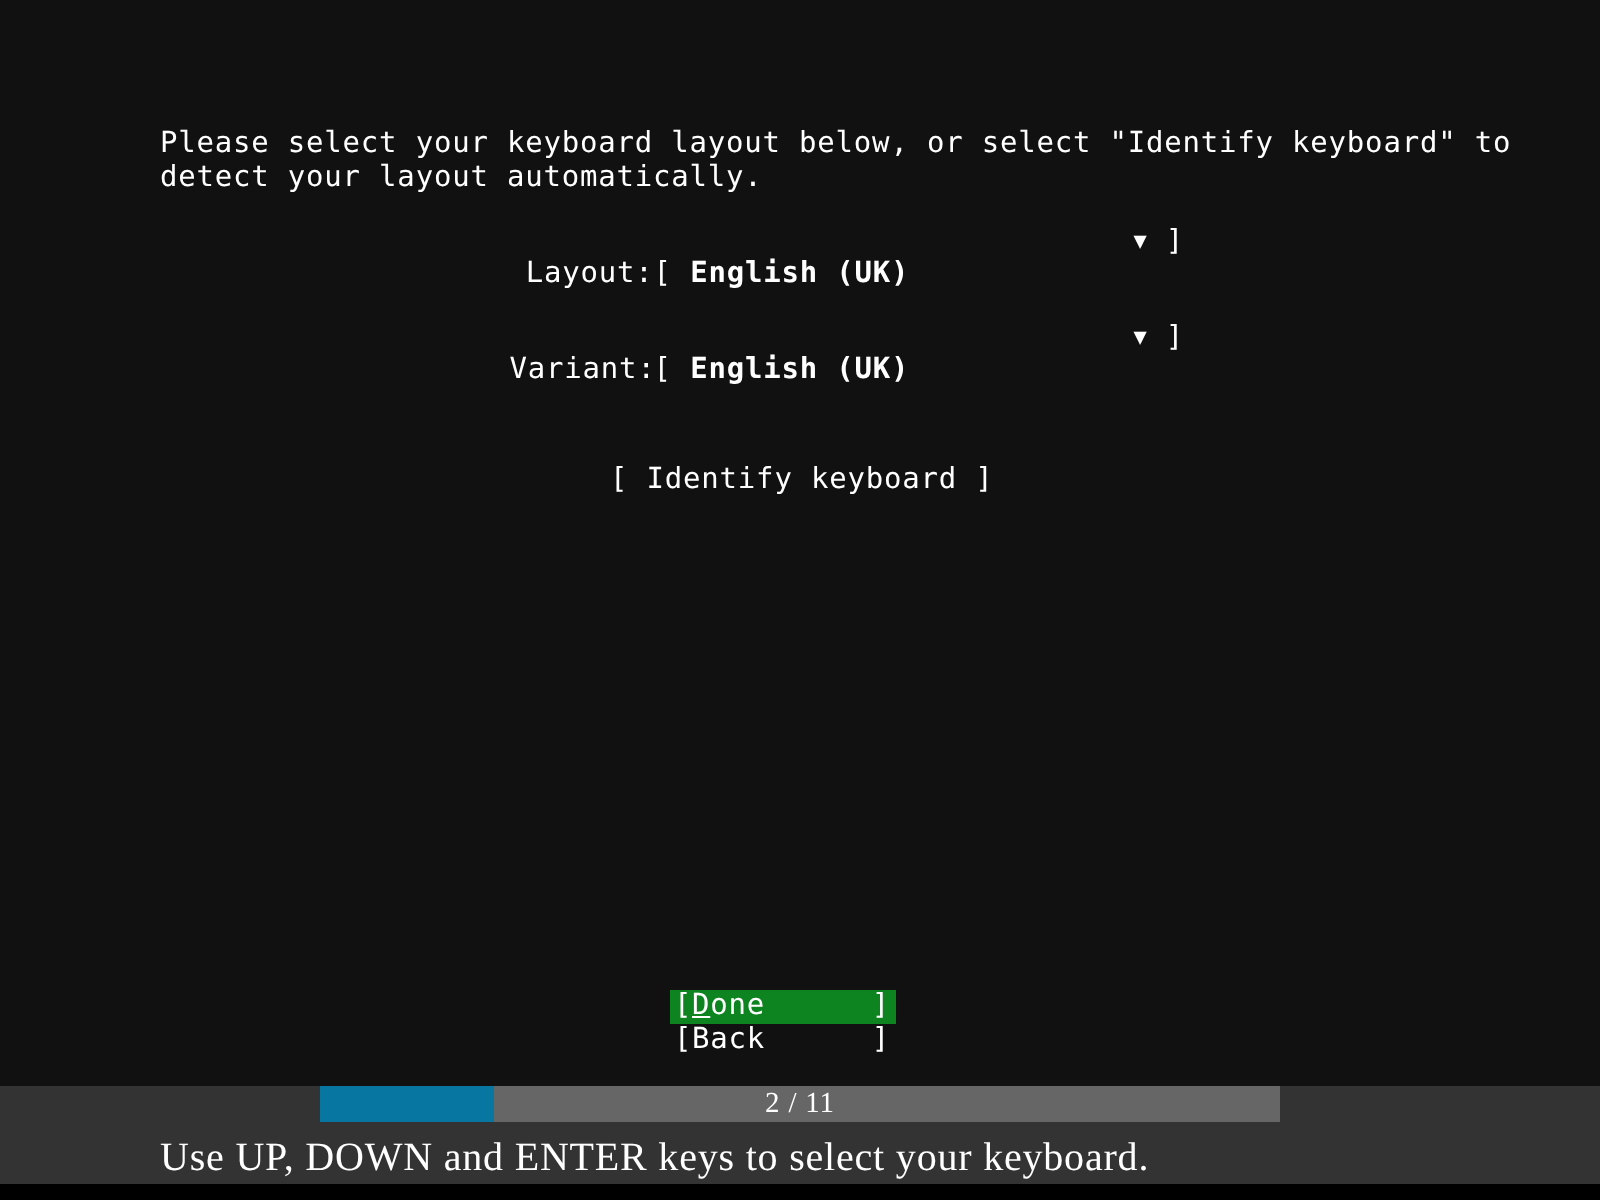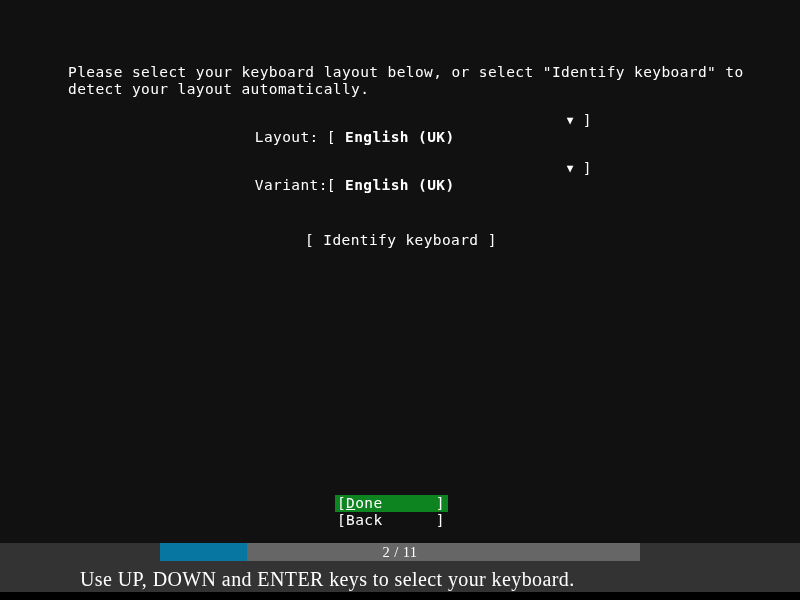--- a/index.html
+++ b/index.html
@@ -54,21 +54,21 @@
   .bodytext {
     position: absolute;
     font-size: 14.5px;
     line-height: 17px;
     letter-spacing: 0.4px;
     white-space: pre;
     color: #ffffff;
   }
 
   #intro {
-    left: 68px;
+    left: 80px;
     top: 15px;
   }
 
   
   .form-row {
     position: absolute;
     left: 200px;
     width: 392px;
     height: 17px;
     font-size: 14.5px;
@@ -76,21 +76,21 @@
     letter-spacing: 0.4px;
     white-space: pre;
     color: #ffffff;
   }
   #row-layout  { top: 63px; }
   #row-variant { top: 111px; }
 
   .field-label {
     display: inline-block;
     width: 72px;
-    text-align: left;
+    text-align: right;
     white-space: pre;
   }
   .field-open {
     white-space: pre;
   }
   .field-value {
     white-space: pre;
     font-weight: bold;
   }
   .field-tail {

